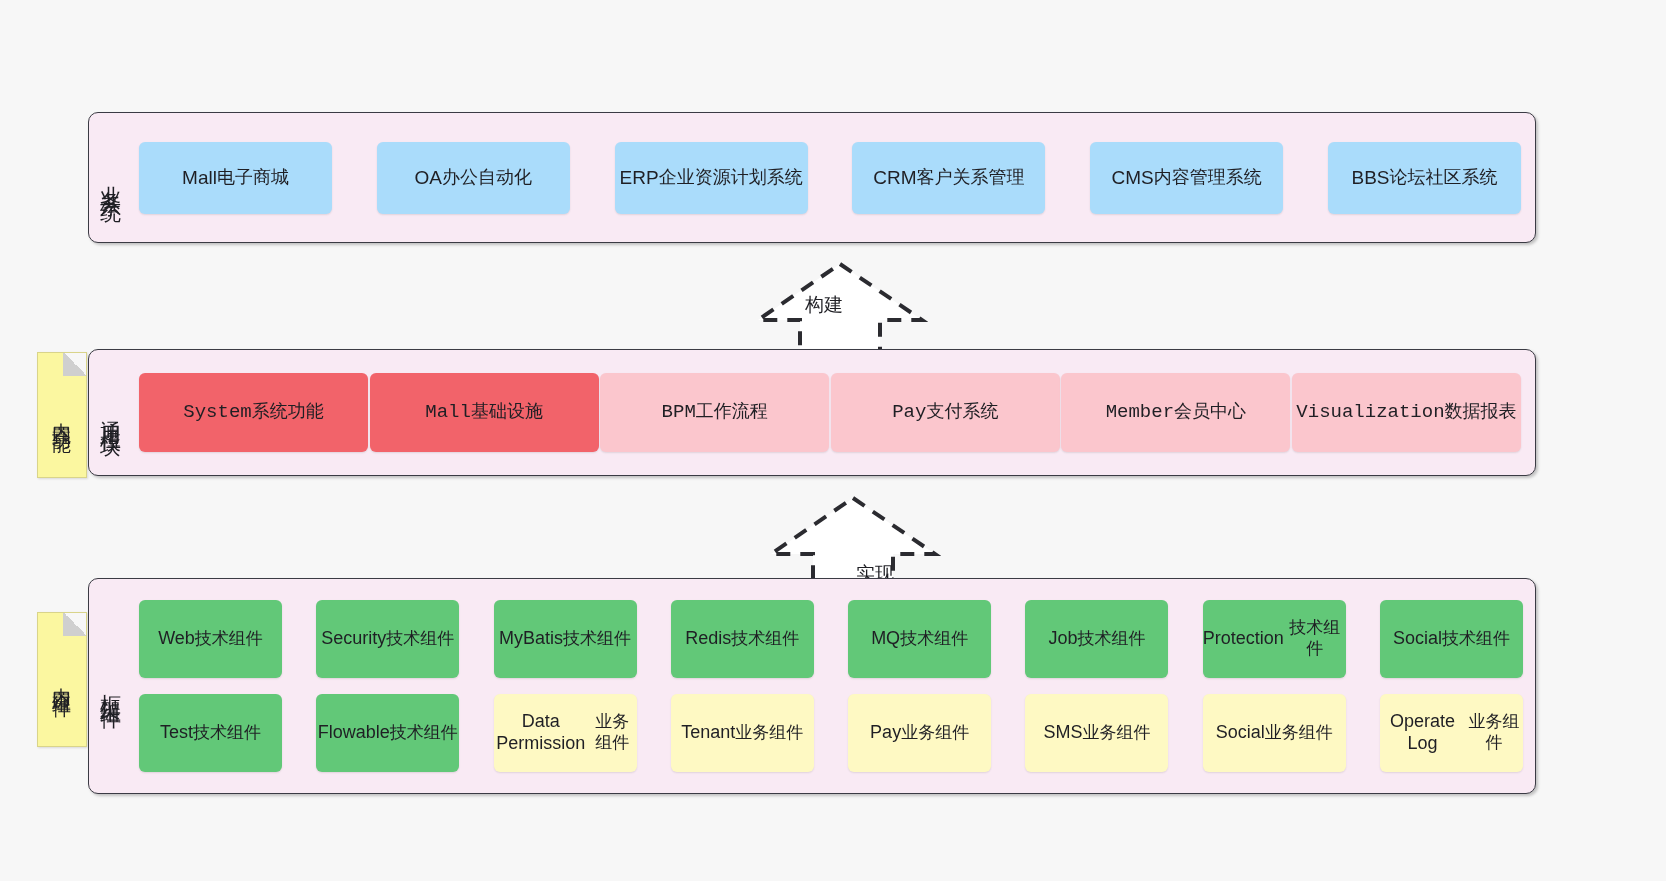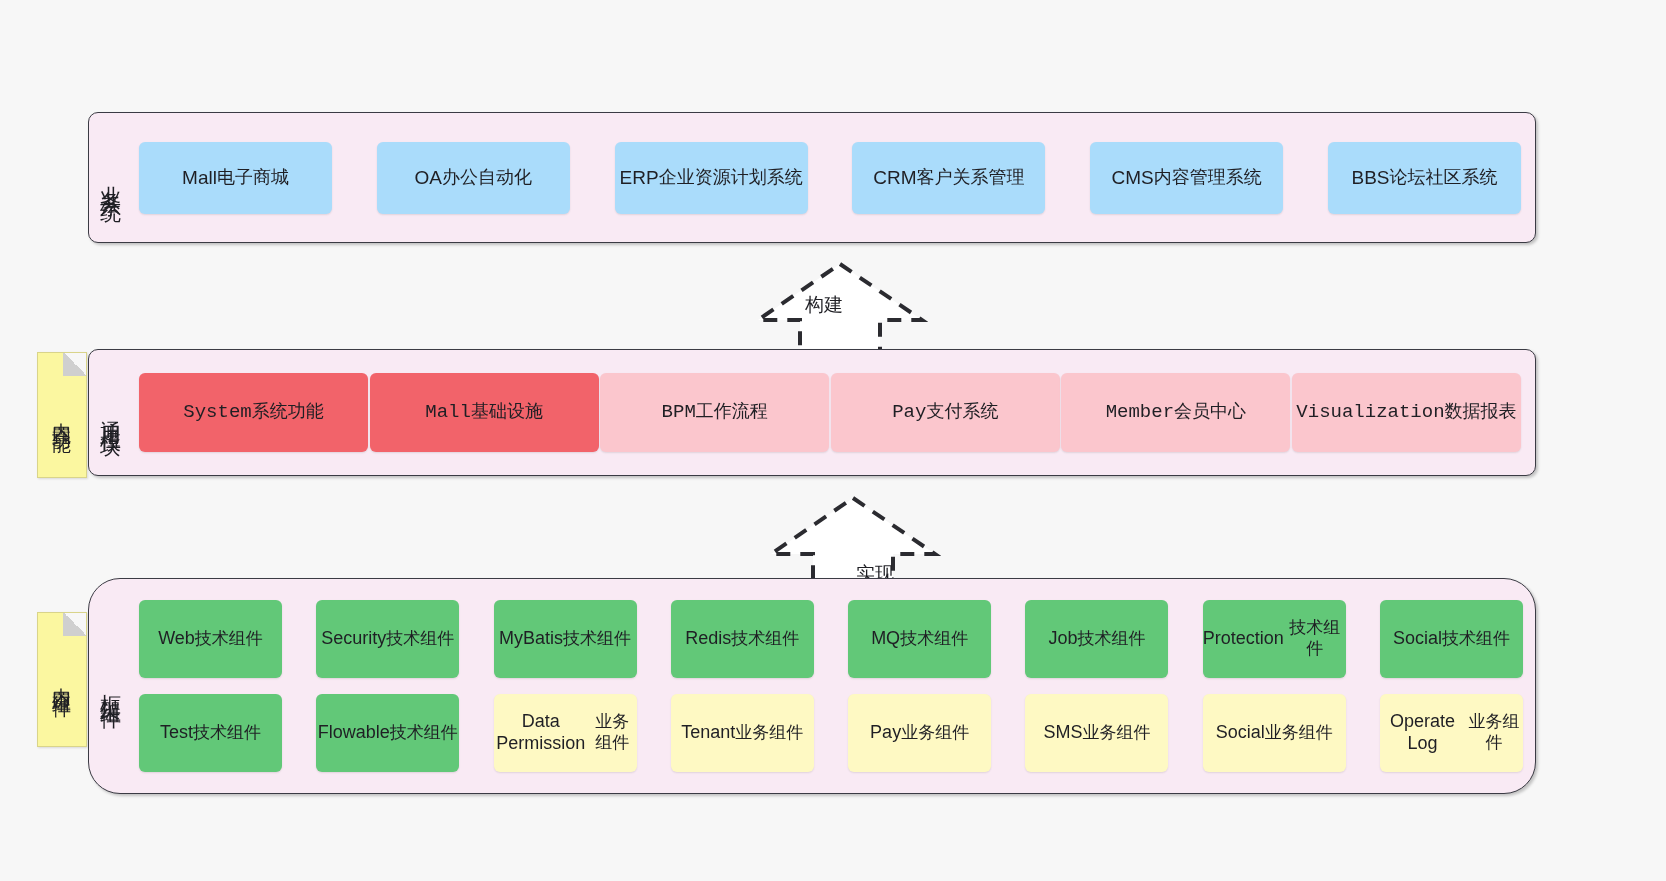--- a/index.html
+++ b/index.html
@@ -87,21 +87,21 @@
   .biz-node { width: 193px; height: 72px; }
   .com-node { width: 229px; height: 79px; font-family: Liberation Mono, monospace; }
   
   .fw-node  { width: 143px; height: 78px; }
   .fw-node .n-en { font-size: 18px; }
   .fw-node .n-cn { font-size: 17px; }
 
   
   #layer-business  { left: 88px;  top: 112px; width: 1448px; height: 131px; }
   #layer-common    { left: 88px;  top: 349px; width: 1448px; height: 127px; }
-  #layer-framework { left: 88px;  top: 578px; width: 1448px; height: 216px; border-radius: 32px; }
+  #layer-framework { left: 88px;  top: 578px; width: 1448px; height: 216px; }
 
   
   .sticky {
     position: absolute;
     background: #fbf7a0;
     border: 1px solid #d9d48a;
     display: flex;
     align-items: center;
     justify-content: center;
     font-size: 19px;

